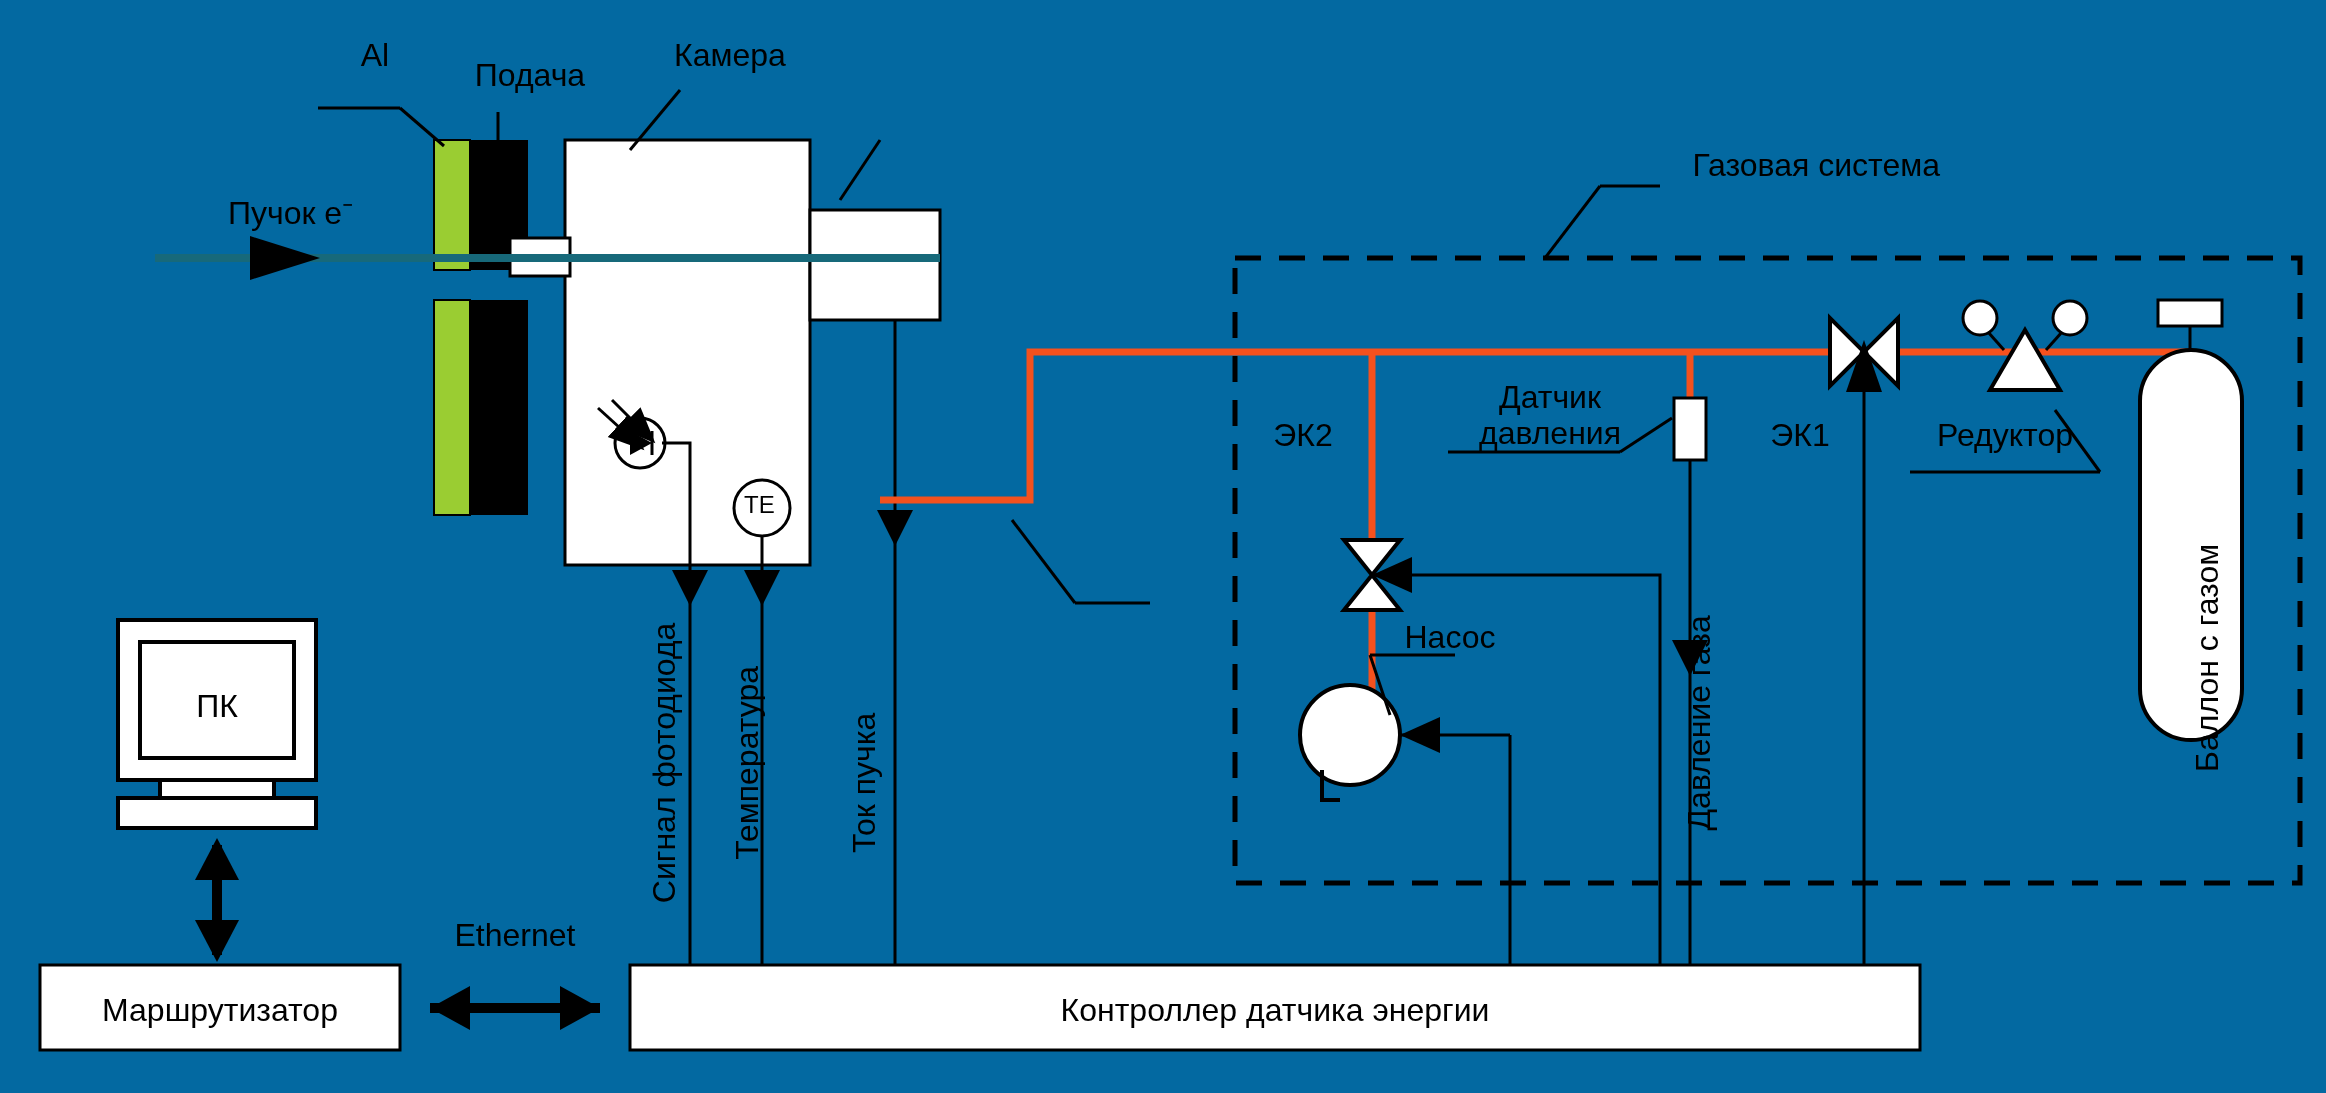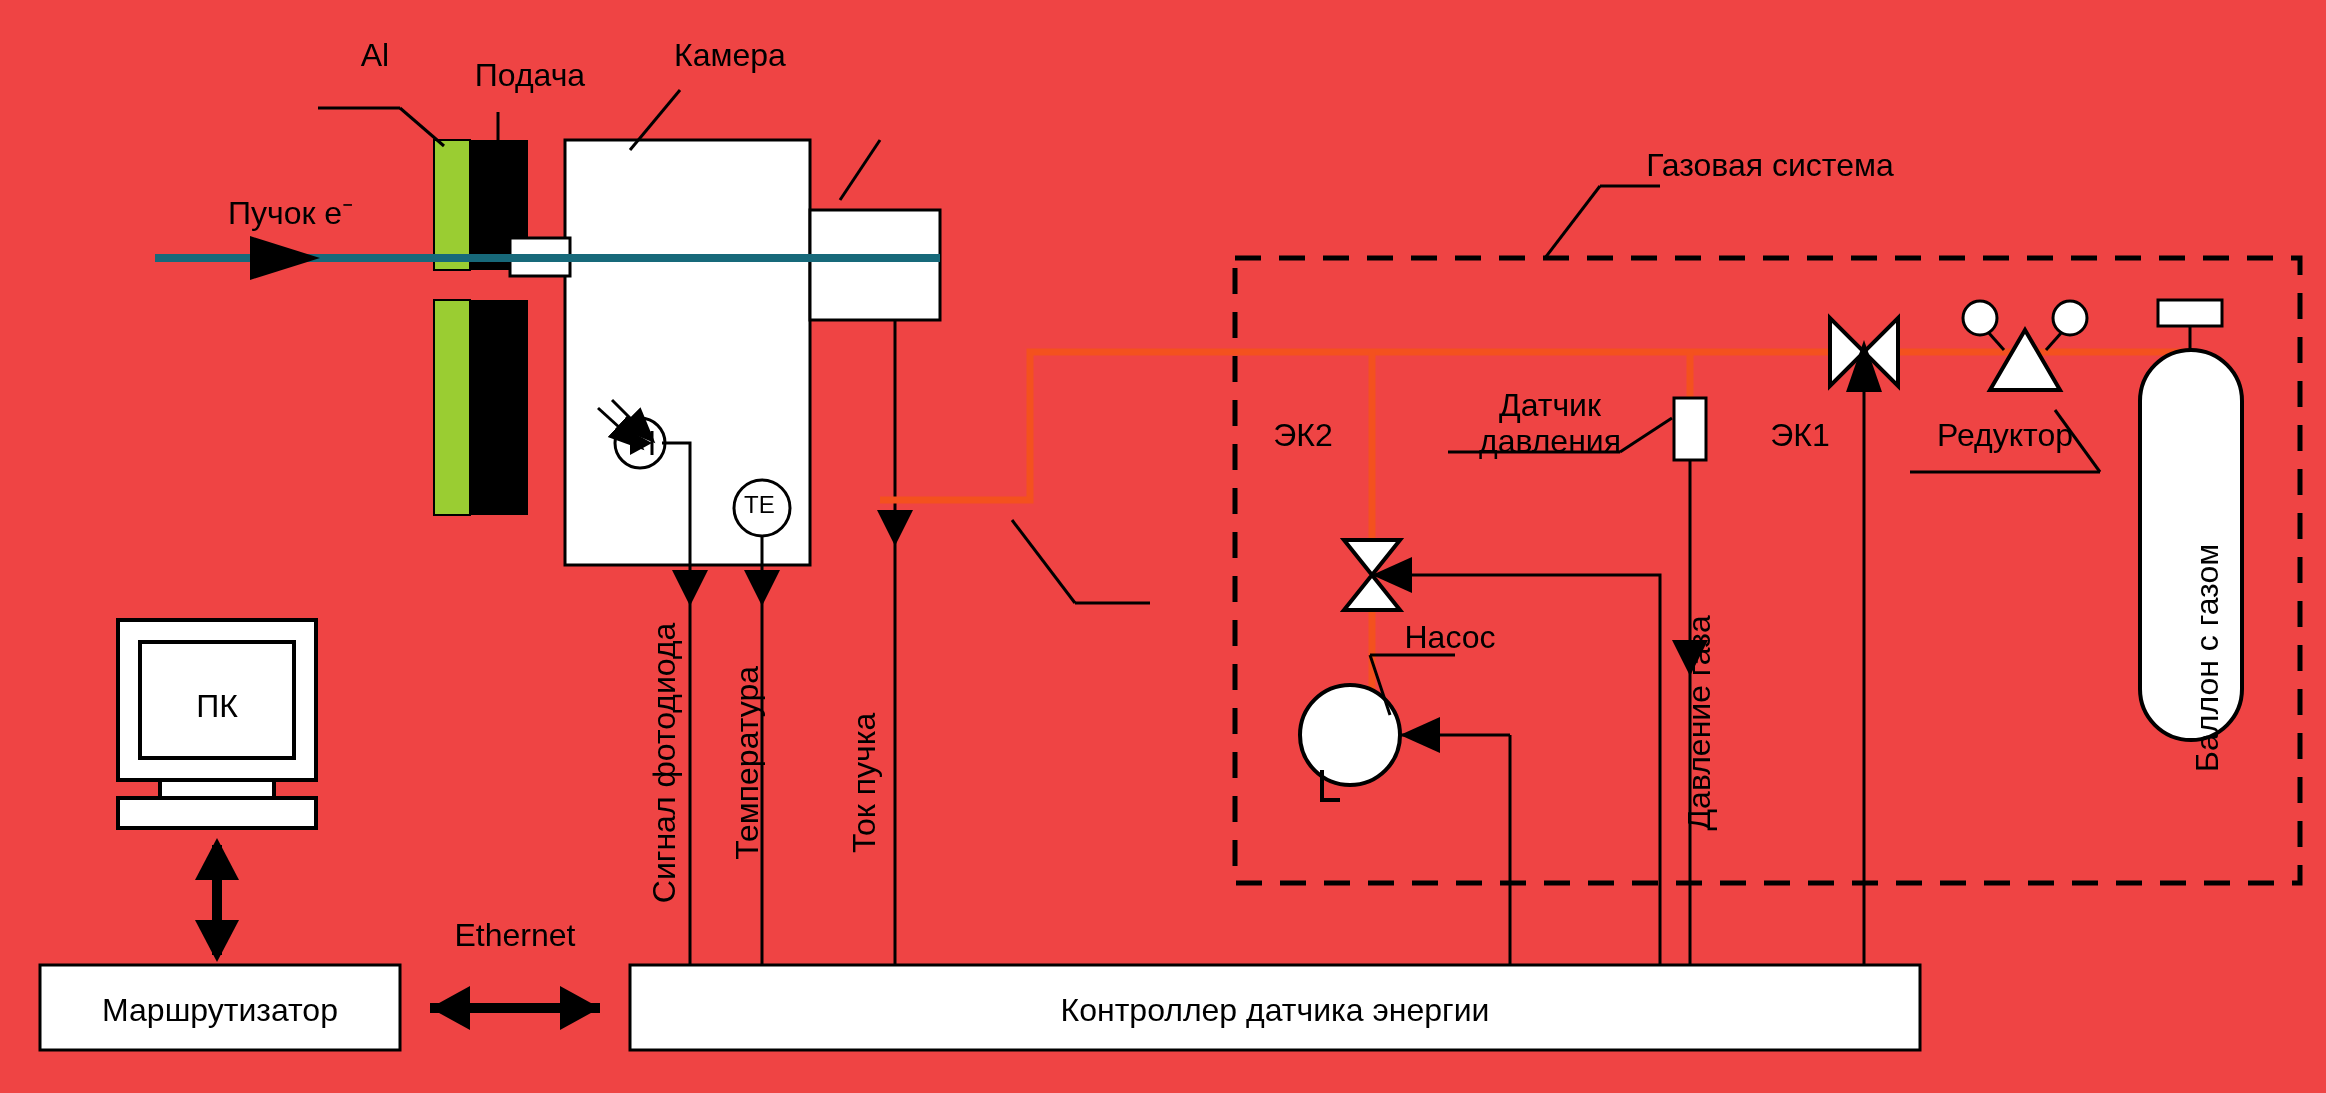--- a/index.html
+++ b/index.html
@@ -1,17 +1,17 @@
 <!DOCTYPE html>
 <html lang="ru"><head>
 <meta charset="utf-8">
 <style>
   html,body{margin:0;padding:0;background:#ffffff;}
   body{font-family:"Liberation Sans", sans-serif;}
-  #stage{position:relative;width:2326px;height:1093px;background:#ef4444;overflow:hidden;}
+  #stage{position:relative;width:2326px;height:1093px;background:#0369a1;overflow:hidden;}
   .lbl{position:absolute;color:#000;white-space:pre;line-height:1.12;}
   .lbl.c{text-align:center;}
   .vert{transform-origin:center center;}
   svg.layer{position:absolute;left:0;top:0;width:2326px;height:1093px;}
   .f30{font-size:32px;}
   .f26{font-size:24px;}
 </style>
 </head>
 <body>
 
@@ -129,23 +129,23 @@
     <line x1="1370" y1="655" x2="1455" y2="655" stroke="#000" stroke-width="3"></line>
     <line x1="1370" y1="655" x2="1390" y2="715" stroke="#000" stroke-width="3"></line>
     <line x1="1910" y1="472" x2="2100" y2="472" stroke="#000" stroke-width="3"></line>
     <line x1="2100" y1="472" x2="2055" y2="410" stroke="#000" stroke-width="3"></line>
   </svg>
 
   <div class="lbl f30 c" style="left:330px;top:38px;width:90px;">Al</div>
   <div class="lbl f30 c" style="left:440px;top:58px;width:180px;">Подача</div>
   <div class="lbl f30 c" style="left:640px;top:38px;width:180px;">Камера</div>
   <div class="lbl f30" style="left:228px;top:196px;">Пучок e⁻</div>
-  <div class="lbl f30 c" style="left:1600px;top:148px;width:340px;">Газовая система</div>
+  <div class="lbl f30 c" style="left:1600px;top:148px;width:340px;text-align:right;">Газовая система</div>
   <div class="lbl f30 c" style="left:1243px;top:418px;width:120px;">ЭК2</div>
-  <div class="lbl f30 c" style="left:1440px;top:380px;width:220px;margin-top:8px;">Датчик
+  <div class="lbl f30 c" style="left:1440px;top:380px;width:220px;">Датчик
 давления</div>
   <div class="lbl f30 c" style="left:1735px;top:418px;width:130px;">ЭК1</div>
   <div class="lbl f30 c" style="left:1900px;top:418px;width:210px;">Редуктор</div>
   <div class="lbl f30 c" style="left:1370px;top:620px;width:160px;">Насос</div>
   <div class="lbl f26" style="left:744px;top:492px;">TE</div>
 
   <div class="lbl f30 vert" style="left:495px;top:745px;width:340px;text-align:center;transform:rotate(-90deg) translate(0,0);">Сигнал фотодиода</div>
   <div class="lbl f30 vert" style="left:598px;top:745px;width:300px;text-align:center;transform:rotate(-90deg);">Температура</div>
   <div class="lbl f30 vert" style="left:750px;top:765px;width:230px;text-align:center;transform:rotate(-90deg);">Ток пучка</div>
   <div class="lbl f30 vert" style="left:1540px;top:705px;width:320px;text-align:center;transform:rotate(-90deg);">Давление газа</div>

